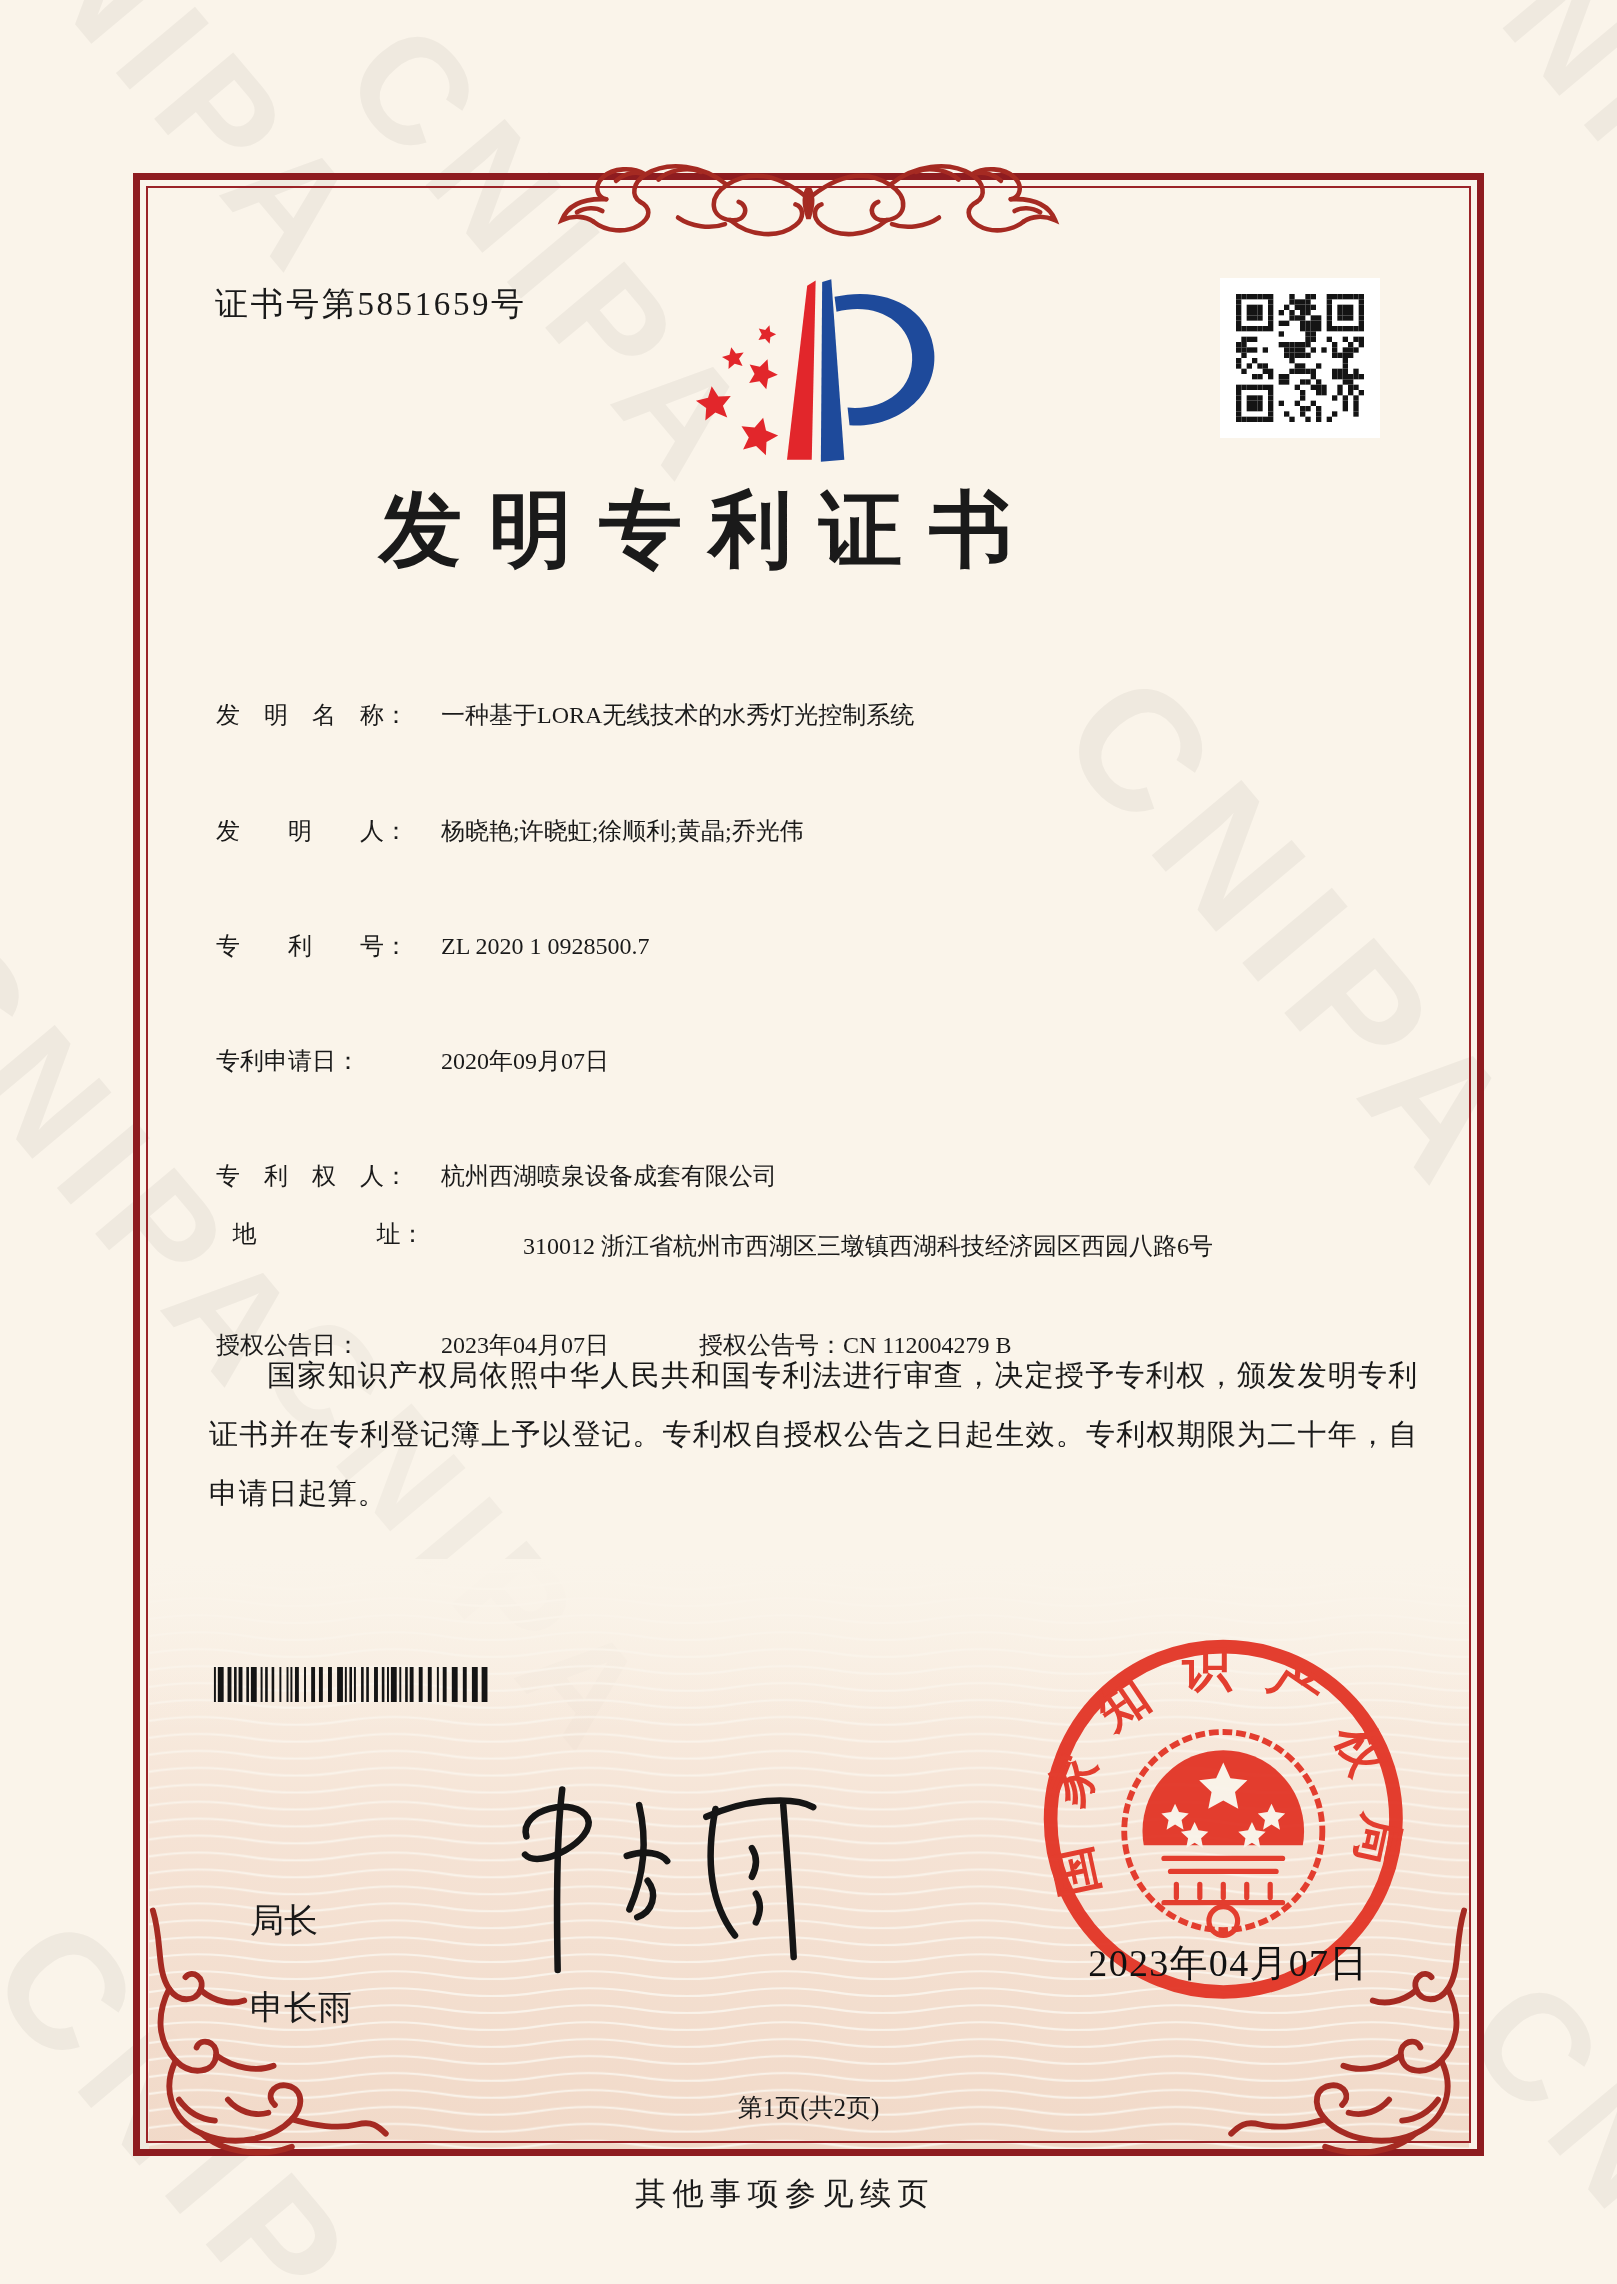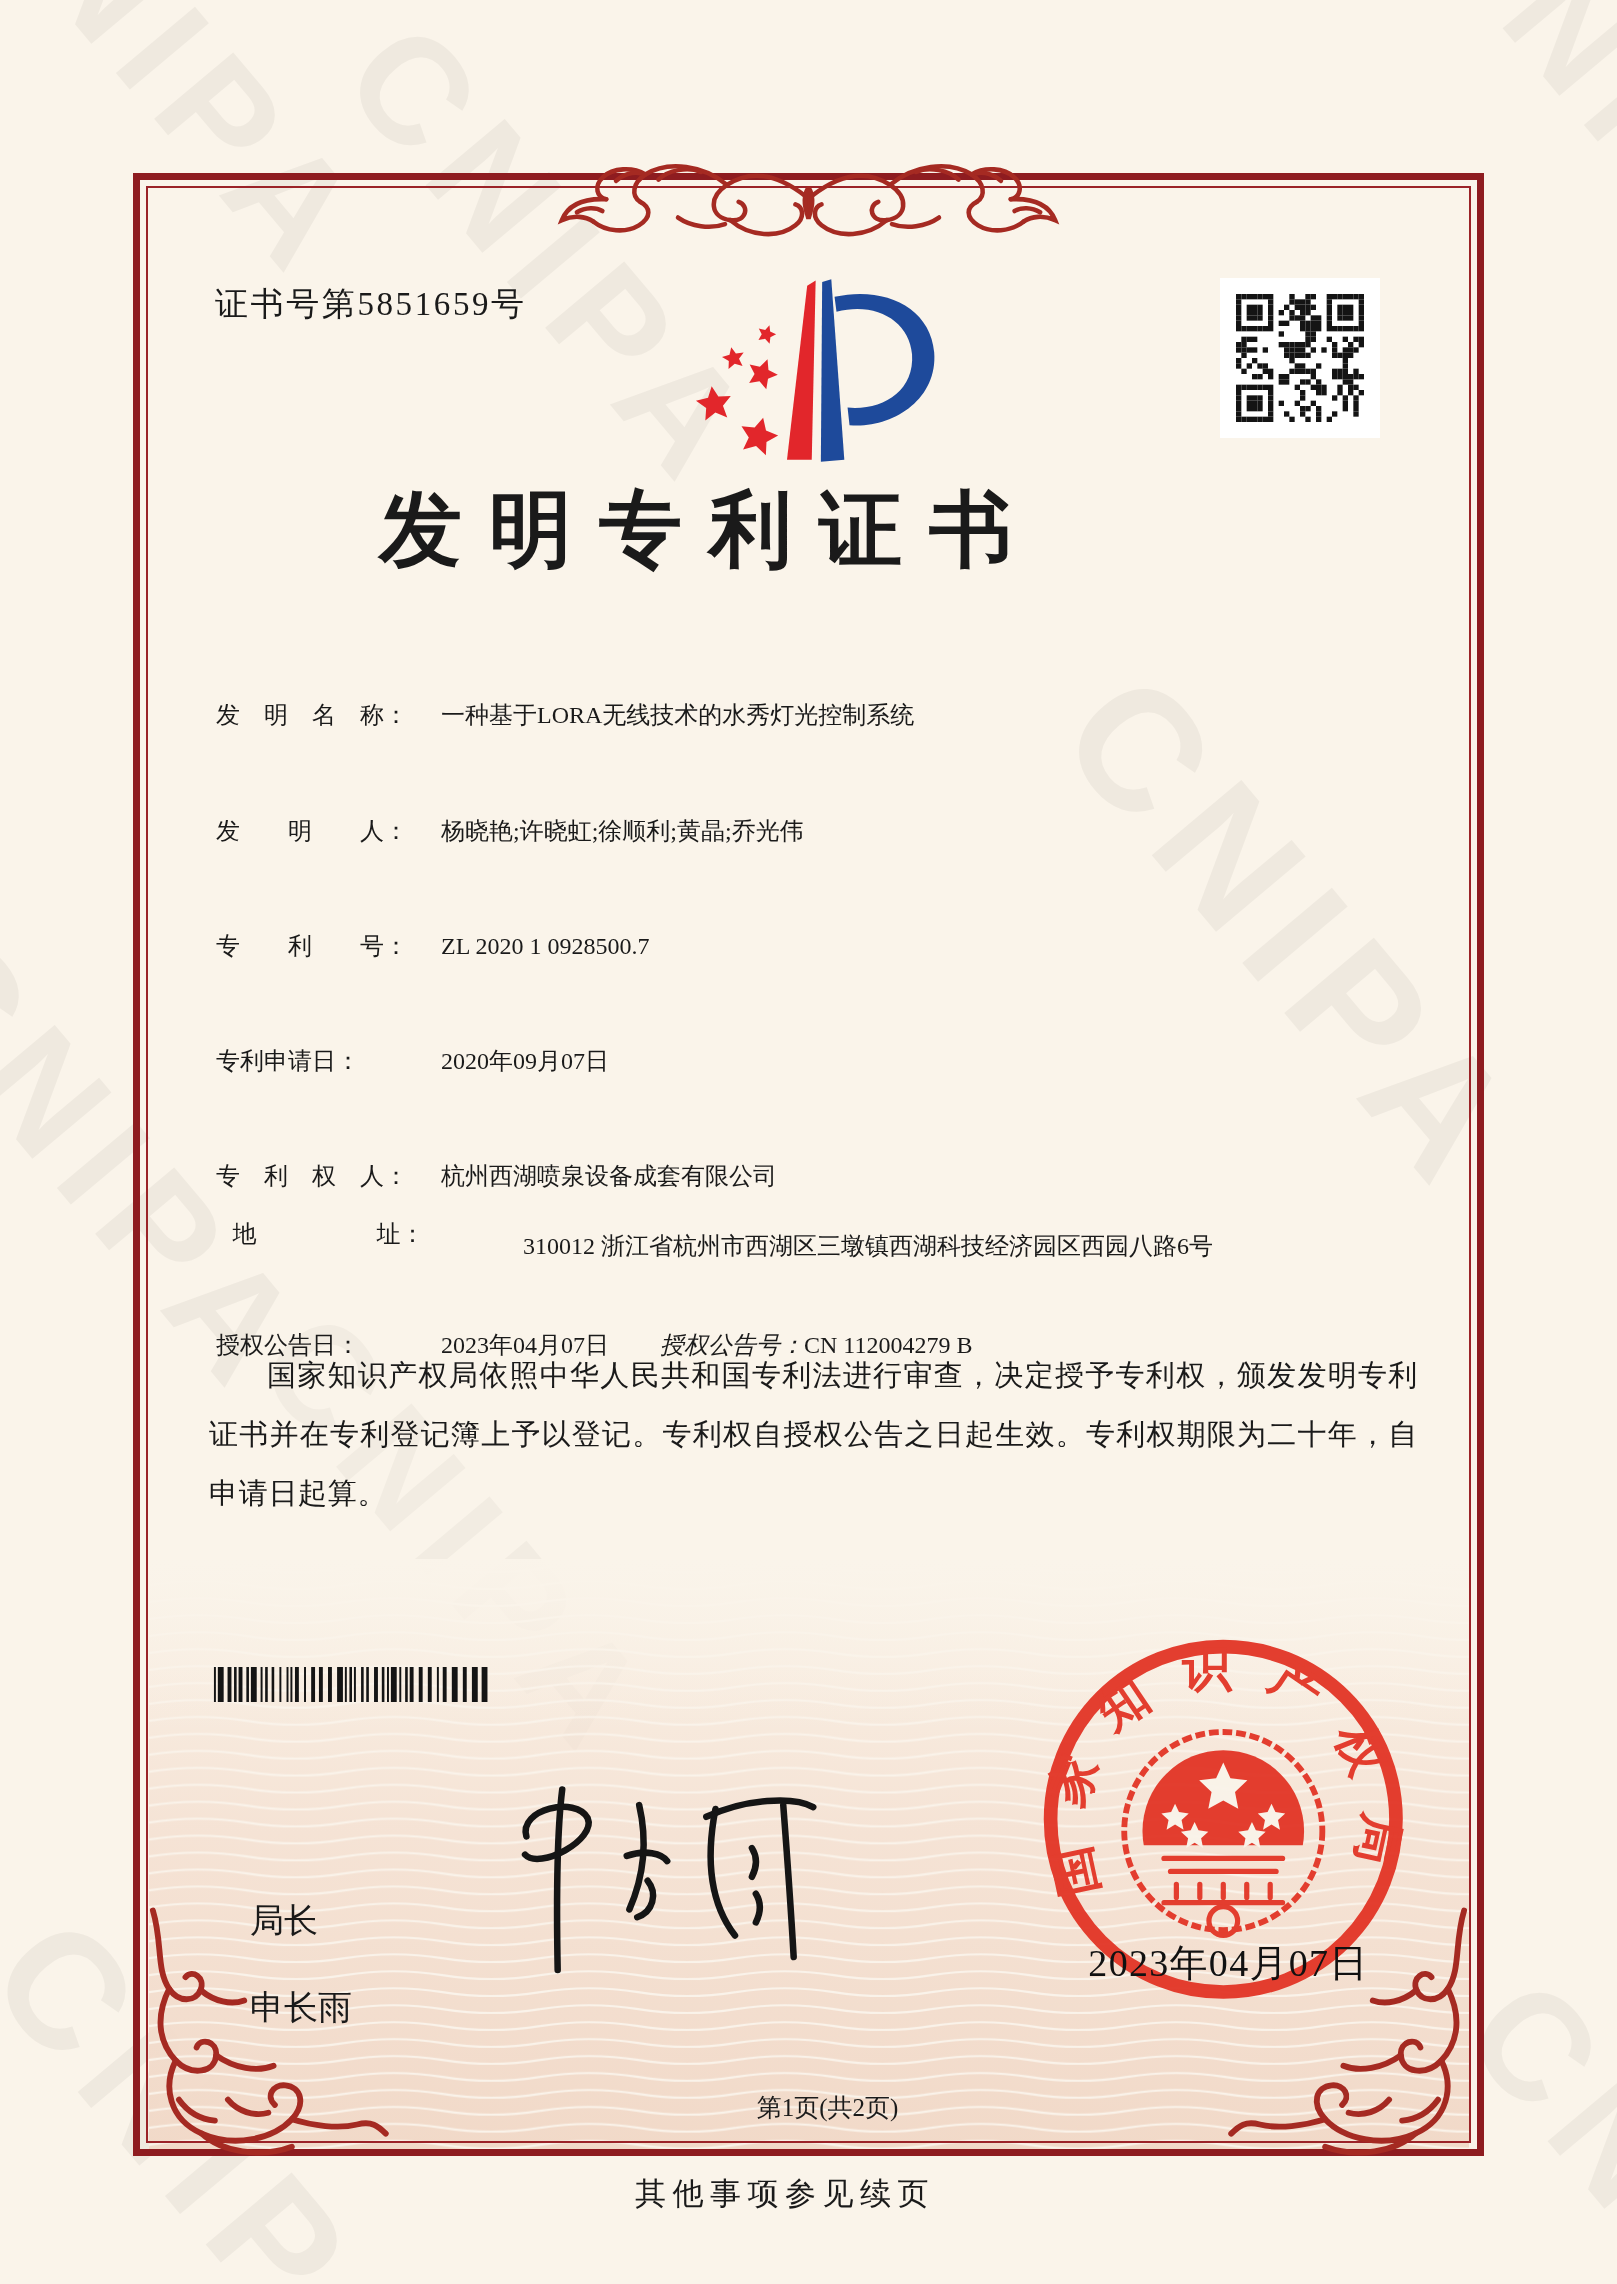--- a/index.html
+++ b/index.html
@@ -48,41 +48,41 @@
     left:133px;top:475px;width:1125px;text-align:center;
     font-size:83px;font-weight:bold;letter-spacing:27px;text-indent:27px;z-index:3;
   }
   
   .row{position:absolute;left:216px;font-size:24px;z-index:3;white-space:nowrap;}
   .row .lbl{display:inline-block;min-width:225px;white-space:pre;}
   .row0{top:699px;} .row1{top:815px;} .row2{top:930px;} .row3{top:1045px;} .row4{top:1160px;}
   .row-addr{top:1218px;white-space:normal;text-align:center;}
   .row-addr .val{display:inline-block;width:854px;vertical-align:top;line-height:56px;}
   .row-grant{top:1329px;}
-  .row-grant .lbl2{display:inline-block;margin-left:45px;font-style:italic;}
+  .row-grant .lbl2{display:inline-block;margin-left:84px;}
   
   .body-text{
     left:201px;top:1338px;width:1225px;font-size:29px;line-height:59px;
     text-align:justify;z-index:3;letter-spacing:0.7px;
   }
   .body-text p{margin:8px;text-indent:2em;}
   .body-text p+p{margin-top:7.8px;}
   
   .barcode{left:213px;top:1667px;z-index:3;}
   .officer-title{left:250px;top:1898px;font-size:34px;z-index:3;
     font-family:"Liberation Sans","DejaVu Sans",sans-serif;}
   .officer-name{left:250px;top:1985px;font-size:34px;z-index:3;
     font-family:"Liberation Sans","DejaVu Sans",sans-serif;}
   .signature{left:499px;top:1771px;z-index:4;}
   .seal{left:1036px;top:1629px;z-index:4;}
   .seal-date{
     left:1036px;top:1938px;width:385px;text-align:center;
     font-size:38px;color:#111;z-index:5;letter-spacing:1.3px;
   }
-  .page-no{left:133px;top:2091px;width:1351px;text-align:center;font-size:25px;z-index:3;margin-left:19px;}
+  .page-no{left:133px;top:2091px;width:1351px;text-align:center;font-size:25px;z-index:3;}
   .continuation{
     left:133px;top:2173px;width:1304px;text-align:center;
     font-size:31px;letter-spacing:6.5px;z-index:3;
   }
   .ornament{z-index:5;}
 </style>
 </head>
 <body>
 
 <div class="wm wm1">CNIPA</div>

